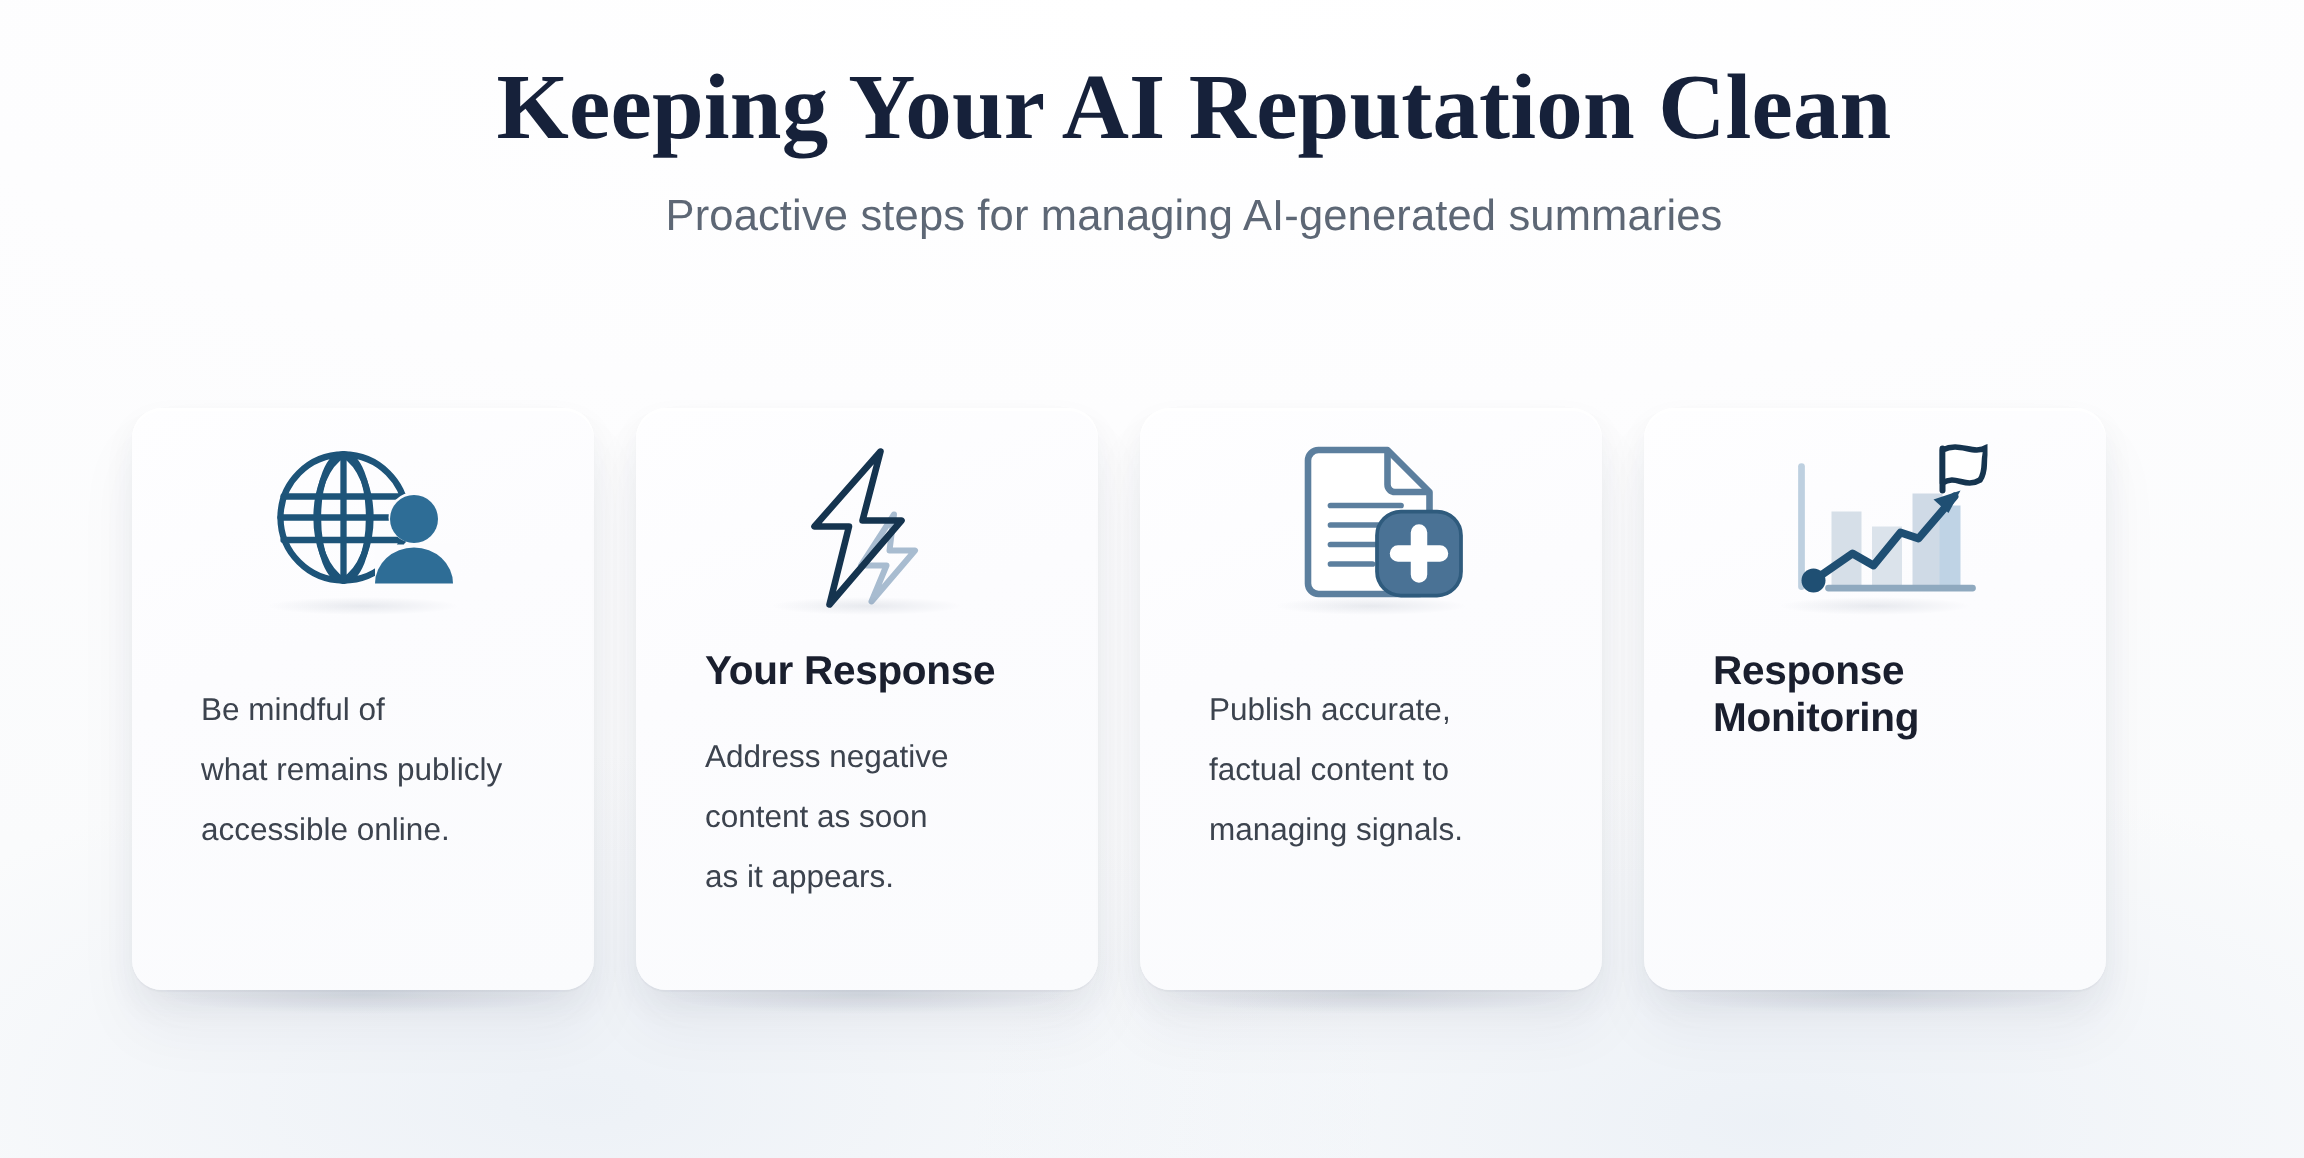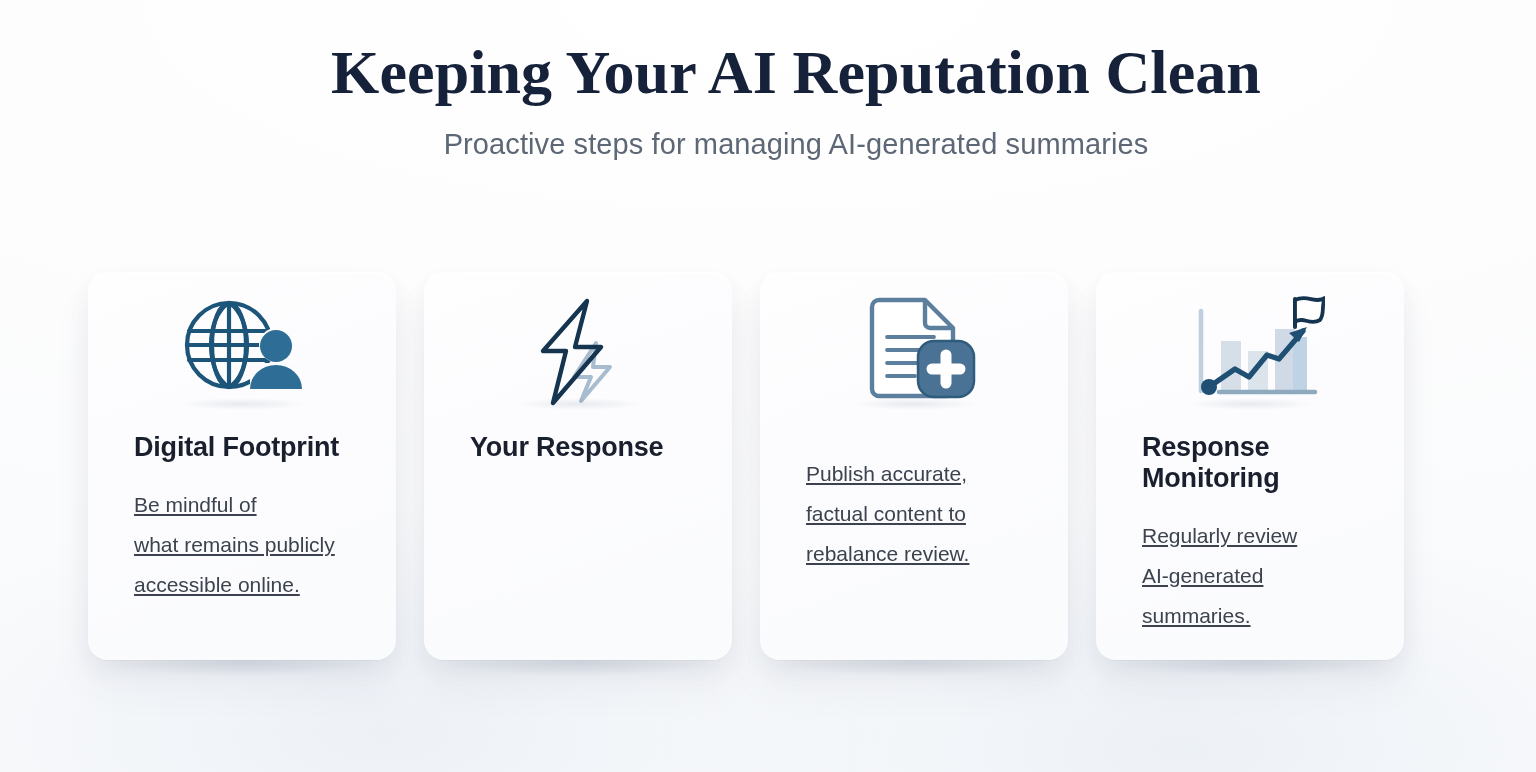--- a/index.html
+++ b/index.html
@@ -155,21 +155,20 @@
   .card-body {
     margin: 22px 0 0 0;
     padding: 0 26px 0 46px;
     font-family: "Liberation Sans", sans-serif;
     font-size: 21px;
     font-weight: 300;
     line-height: 40px;
     color: #3c434e;
     text-align: left;
     white-space: pre-line;
-    text-decoration: underline;
   }
 </style>
 </head>
 <body>
 
 <div id="stage">
 
   <div class="header">
     <h1 class="page-title">Keeping Your AI Reputation Clean</h1>
     <div class="page-subtitle">Proactive steps for managing AI-generated summaries</div>
@@ -199,36 +198,38 @@
             <circle cx="109" cy="52" r="17" fill="#fcfcfe"></circle>
             <path d="M83 70 H 140 V 100 H 83 Z" fill="#fcfcfe"></path>
           </g>
 
           <g fill="#2e6d96">
             <circle cx="109" cy="53" r="16"></circle>
             <path d="M83 96 a26 24 0 0 1 52 0 z"></path>
           </g>
         </svg>
       </div>
-      <div class="card-title">Digital Footprint</div>
       <div class="card-body">Be mindful of
 what remains publicly
 accessible online.</div>
     </div>
 
     <div class="card">
       <div class="icon-wrap">
         <svg class="glyph" viewBox="0 0 150 118">
 
           <path d="M93 50 L71 84 L88 84 L78 108 L107 74 L90 74 Z" fill="none" stroke="#a8bcd0" stroke-width="4" stroke-linejoin="round" stroke-linecap="round"></path>
 
           <path d="M84 8 L40 58 L63 58 L50 110 L98 54 L72 54 Z" fill="none" stroke="#15344f" stroke-width="4.4" stroke-linejoin="round" stroke-linecap="round"></path>
         </svg>
       </div>
       <div class="card-title">Your Response</div>
+      <div class="card-body">Address negative
+content as soon
+as it appears.</div>
     </div>
 
     <div class="card">
       <div class="icon-wrap">
         <svg class="glyph" viewBox="0 0 150 118">
 
           <path d="M33 14 a7 7 0 0 1 7 -7 H 86 L 114 35 V 96 a7 7 0 0 1 -7 7 H 40 a7 7 0 0 1 -7 -7 Z" fill="#ffffff" stroke="#5c7f9e" stroke-width="4.4" stroke-linejoin="round"></path>
           <path d="M86 7 V 30 a5 5 0 0 0 5 5 H 114" fill="none" stroke="#5c7f9e" stroke-width="4.4" stroke-linejoin="round"></path>
 
           <g stroke="#5c7f9e" stroke-width="3.8" stroke-linecap="round">
@@ -237,21 +238,21 @@
             <line x1="48" y1="70" x2="88" y2="70"></line>
             <line x1="48" y1="83" x2="76" y2="83"></line>
           </g>
 
           <rect x="79" y="48" width="56" height="56" rx="16" fill="#4a7295" stroke="#2f5b7d" stroke-width="2.5"></rect>
           <path d="M107 62 V 90 M93 76 H 121" stroke="#ffffff" stroke-width="11" stroke-linecap="round"></path>
         </svg>
       </div>
       <div class="card-body">Publish accurate,
 factual content to
-rebalance review.</div>
+managing signals.</div>
     </div>
 
     <div class="card">
       <div class="icon-wrap">
         <svg class="glyph" viewBox="0 0 150 118">
 
           <line x1="26" y1="18" x2="26" y2="98" stroke="#bed0e0" stroke-width="4.5" stroke-linecap="round"></line>
 
           <rect x="46" y="48" width="20" height="50" fill="#d6dfe8"></rect>
           <rect x="73" y="58" width="20" height="40" fill="#dbe3eb"></rect>
@@ -264,19 +265,16 @@
 
           <path d="M132 34 L114 40 L124 49 Z" fill="#1f4f73"></path>
 
           <circle cx="34" cy="94" r="8" fill="#1f4f73"></circle>
 
           <path d="M120 34 V 6" stroke="#15344f" stroke-width="4" stroke-linecap="round" fill="none"></path>
           <path d="M120 7 C 132 1, 140 11, 150 5 C 146 13, 150 20, 145 27 C 135 33, 129 23, 120 29 Z" fill="#ffffff" stroke="#15344f" stroke-width="3.8" stroke-linejoin="round"></path>
         </svg>
       </div>
       <div class="card-title">Response Monitoring</div>
-      <div class="card-body">Regularly review
-AI-generated
-summaries.</div>
     </div>
 
   </div>
 </div>
 
 </body></html>

